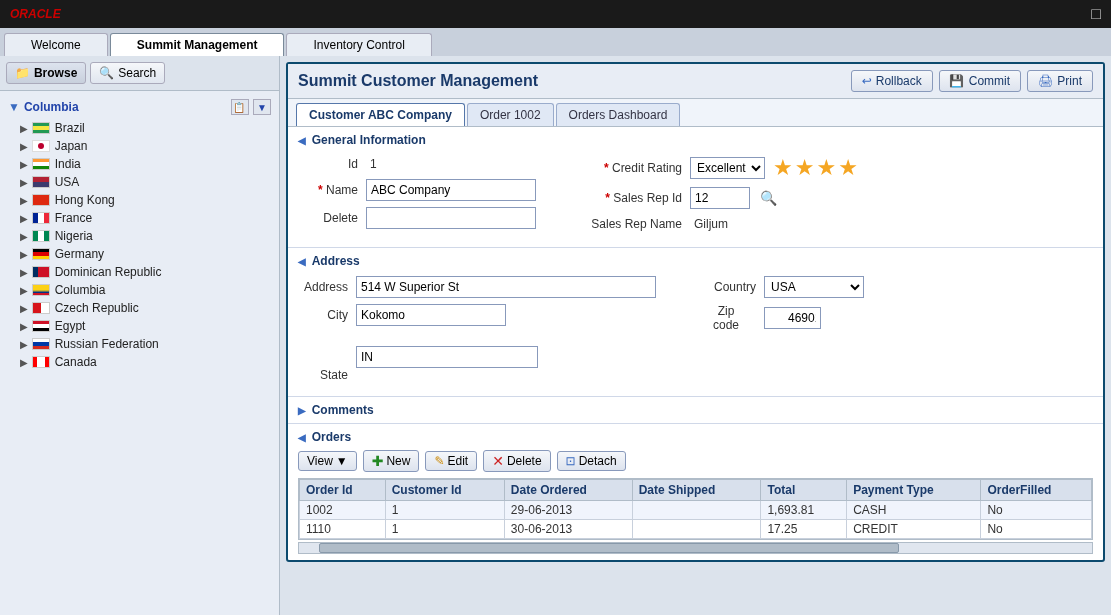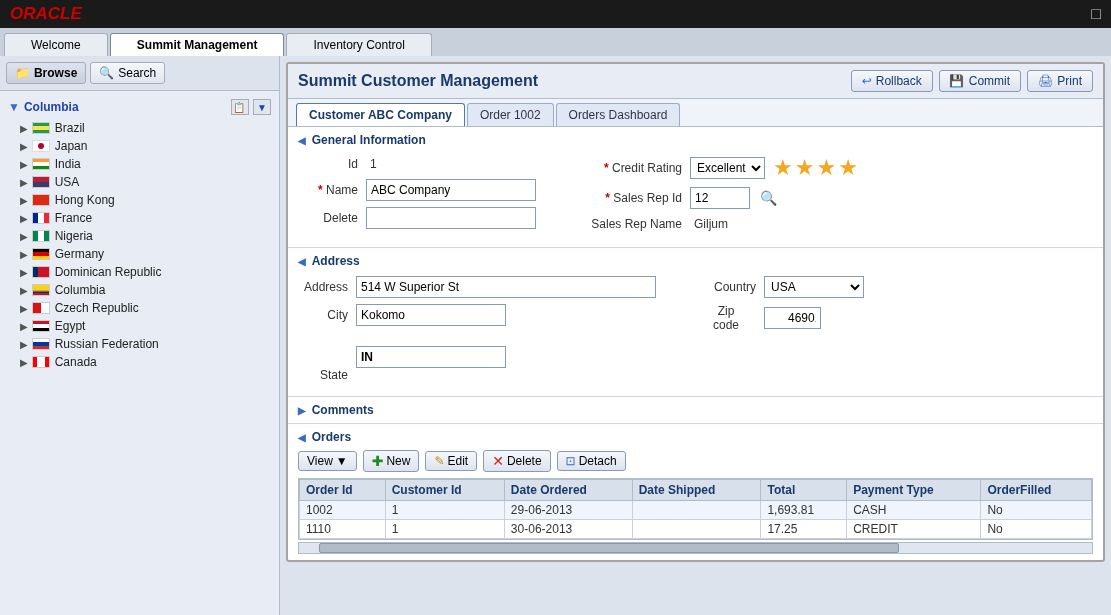--- a/index.html
+++ b/index.html
@@ -10,21 +10,21 @@
       background: #1a1a1a;
       height: 28px;
       display: flex;
       align-items: center;
       padding: 0 10px;
       justify-content: space-between;
     }
     .oracle-logo {
       color: #cc0000;
       font-weight: bold;
-      font-size: 17px;
+      font-size: 12px;
       font-style: italic;
     }
 
     
     .app-chrome {
       background: #d4dce8;
       height: 587px;
     }
 
     
@@ -162,21 +162,21 @@
     .right-panel {
       flex: 1;
       background: #dce3ec;
       padding: 6px;
       overflow-y: auto;
     }
 
     
     .form-container {
       background: white;
-      border: 2px solid #a3a3a3;
+      border: 2px solid #0c4a6e;
       border-radius: 3px;
       overflow: hidden;
     }
 
     
     .form-header {
       display: flex;
       justify-content: space-between;
       align-items: center;
       padding: 6px 10px;
@@ -607,21 +607,21 @@
               <div class="form-row">
                 <span class="field-label" style="width:50px;">Address</span>
                 <input class="field-input" style="width: 300px;" value="514 W Superior St">
               </div>
               <div class="form-row">
                 <span class="field-label" style="width:50px;">City</span>
                 <input class="field-input" style="width: 150px;" value="Kokomo">
               </div>
               <div class="form-row">
                 <span class="field-label" style="width:50px;margin-top:36px;">State</span>
-                <input class="field-input" style="width: 150px; font-weight: bold;" value="IN">
+                <input class="field-input" style="width: 182px;" value="IN">
               </div>
             </div>
             <div>
               <div class="form-row">
                 <span class="field-label" style="width:60px;">Country</span>
                 <select class="select-field" style="width:100px;">
                   <option>USA</option>
                   <option>Canada</option>
                   <option>UK</option>
                   <option>Germany</option>

